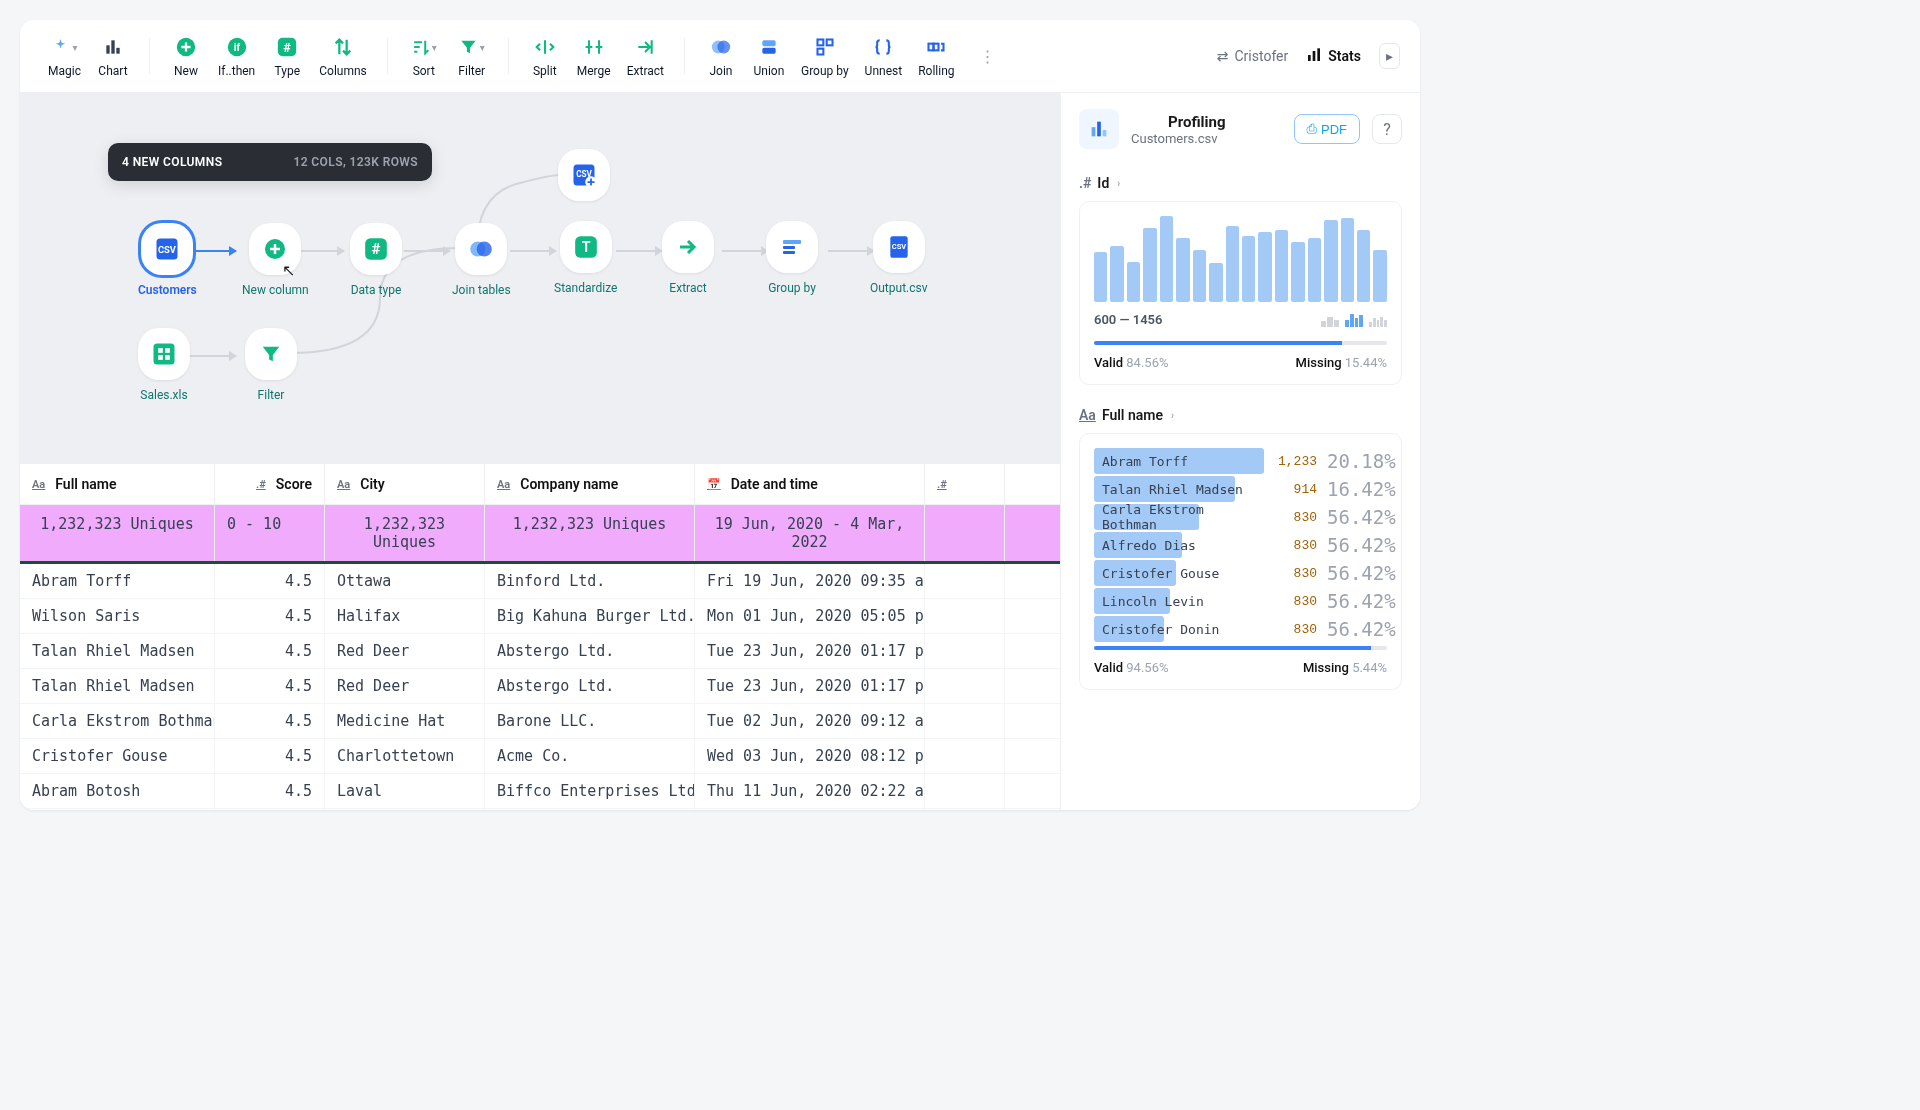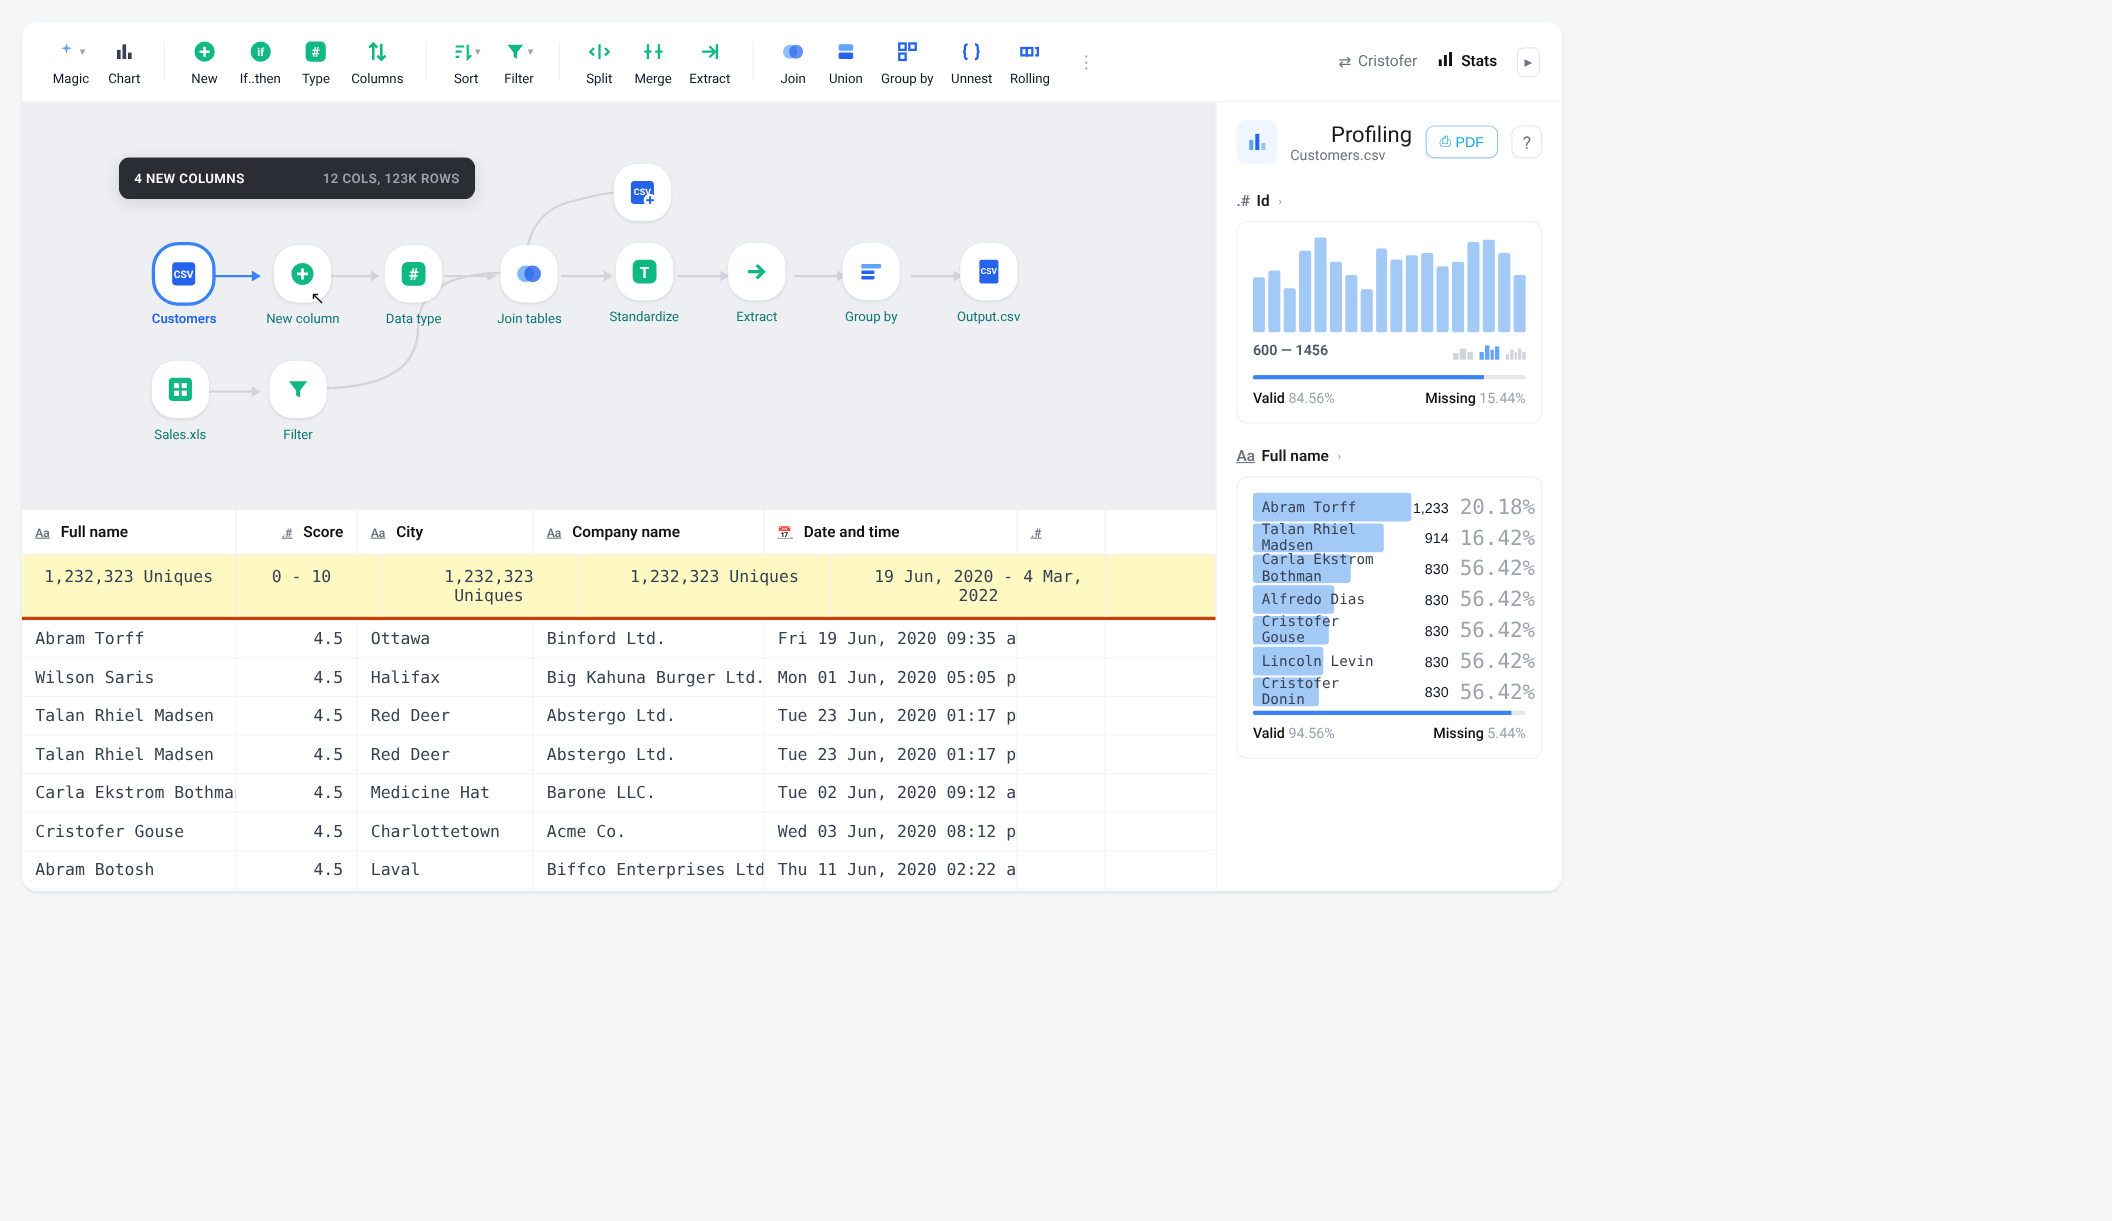--- a/index.html
+++ b/index.html
@@ -37,36 +37,36 @@
 .tooltip-card { position: absolute; background: #fff; border-radius: 10px; box-shadow: 0 4px 16px rgba(0,0,0,0.12); width: 324px; overflow: hidden; }
 .tooltip-header { background: #2a2e34; color: #fff; padding: 12px 14px; display: flex; justify-content: space-between; font-size: 12px; font-weight: 600; letter-spacing: 0.4px; }
 .tooltip-header .right-t { color: #9ca3af; }
 .tooltip-body { padding: 12px 14px; font-size: 14px; color: #4b5563; white-space: nowrap; overflow: hidden; text-overflow: ellipsis; }
 
 
 .datagrid { flex: 1; overflow: auto; background: #fff; border-top: 1px solid #eef0f2; }
 .grid-header { display: flex; border-bottom: 1px solid #eef0f2; }
 .col { padding: 12px 12px; font-size: 14px; font-weight: 600; color: #111; display: flex; align-items: center; gap: 10px; border-right: 1px solid #eef0f2; }
 .col-type { font-size: 11px; color: #6b7280; text-decoration: underline; }
-.grid-summary { display: flex; background: #fef9c3; border-bottom: 3px solid #c2410c; gap: 20px; }
+.grid-summary { display: flex; background: #f0abfc; border-bottom: 3px solid #14532d; }
 .sum { padding: 10px 12px; font-size: 15px; font-family: ui-monospace, Menlo, monospace; color: #374151; border-right: 1px solid #eef0f2; }
 .grid-body .row { display: flex; border-bottom: 1px solid #f3f4f6; }
 .cell { padding: 8px 12px; font-size: 15px; font-family: ui-monospace, Menlo, monospace; color: #374151; border-right: 1px solid #f3f4f6; white-space: nowrap; overflow: hidden; }
 .c-name { width: 195px; }
 .c-score { width: 110px; text-align: right; justify-content: flex-end; }
 .c-city { width: 160px; }
 .c-company { width: 210px; }
 .c-date { width: 230px; }
 .c-id { width: 80px; }
 
 
 .panel-header { display: flex; align-items: center; padding: 16px 18px; gap: 12px; }
 .panel-icon { width: 40px; height: 40px; background: #eff6ff; border-radius: 8px; display: flex; align-items: center; justify-content: center; }
 .panel-titles { flex: 1; }
-.panel-title { font-size: 20px; font-weight: 400; margin-left: 37px; }
+.panel-title { font-size: 15px; font-weight: 700; margin-left: 37px; }
 .panel-sub { font-size: 13px; color: #6b7280; }
 .pdf-btn { border: 1px solid #93c5fd; color: #0ea5e9; padding: 6px 12px; border-radius: 8px; font-size: 13px; display: flex; align-items: center; gap: 4px; cursor: pointer; background: #fff; }
 .help-btn { width: 30px; height: 30px; border: 1px solid #e5e7eb; border-radius: 8px; display: flex; align-items: center; justify-content: center; color: #6b7280; cursor: pointer; }
 
 .field-section { padding: 0 18px 12px; }
 .field-label { display: flex; align-items: center; gap: 6px; font-size: 14px; font-weight: 600; padding: 10px 0; cursor: pointer; }
 .field-card { border: 1px solid #eef0f2; border-radius: 10px; padding: 14px; }
 .histogram { display: flex; align-items: flex-end; gap: 3px; height: 86px; }
 .histogram .bar { background: #a3c9f7; flex: 1; border-radius: 2px; }
 .hist-range { padding: 10px 0; font-size: 13px; color: #4b5563; font-weight: 600; display: flex; justify-content: space-between; align-items: center; }
@@ -77,21 +77,21 @@
 .progress { height: 4px; background: #e5e7eb; border-radius: 2px; overflow: hidden; margin-top: 4px; }
 .progress-fill { height: 100%; background: #3b82f6; }
 .stats-row { display: flex; justify-content: space-between; font-size: 13px; padding-top: 10px; }
 .stats-row .label { color: #111; font-weight: 500; }
 .stats-row .val { color: #9ca3af; }
 
 .freq-list { display: flex; flex-direction: column; gap: 2px; }
 .freq-row { display: flex; align-items: center; height: 26px; position: relative; gap: 10px; }
 .freq-bar { position: absolute; left: 0; top: 0; bottom: 0; background: #a3c9f7; border-radius: 3px; }
 .freq-name { position: relative; z-index: 1; font-size: 13px; font-family: ui-monospace, Menlo, monospace; flex: 1; padding-left: 8px; color: #374151; }
-.freq-count { font-size: 13px; font-family: Liberation Sans, sans-serif; width: 50px; text-align: right; color: #0f172a; }
+.freq-count { font-size: 13px; font-family: Liberation Mono, monospace; width: 50px; text-align: right; color: #a16207; }
 .freq-pct { font-size: 19px; font-family: ui-monospace, Menlo, monospace; width: 60px; text-align: right; color: #9ca3af; }
 .show-more { font-size: 13px; color: #6b7280; padding: 10px 0; cursor: pointer; }
 
 .icon-svg { display: block; }
 .cursor { position: absolute; font-size: 16px; }
 </style>
 </head>
 <body>
 
 <div class="app">

